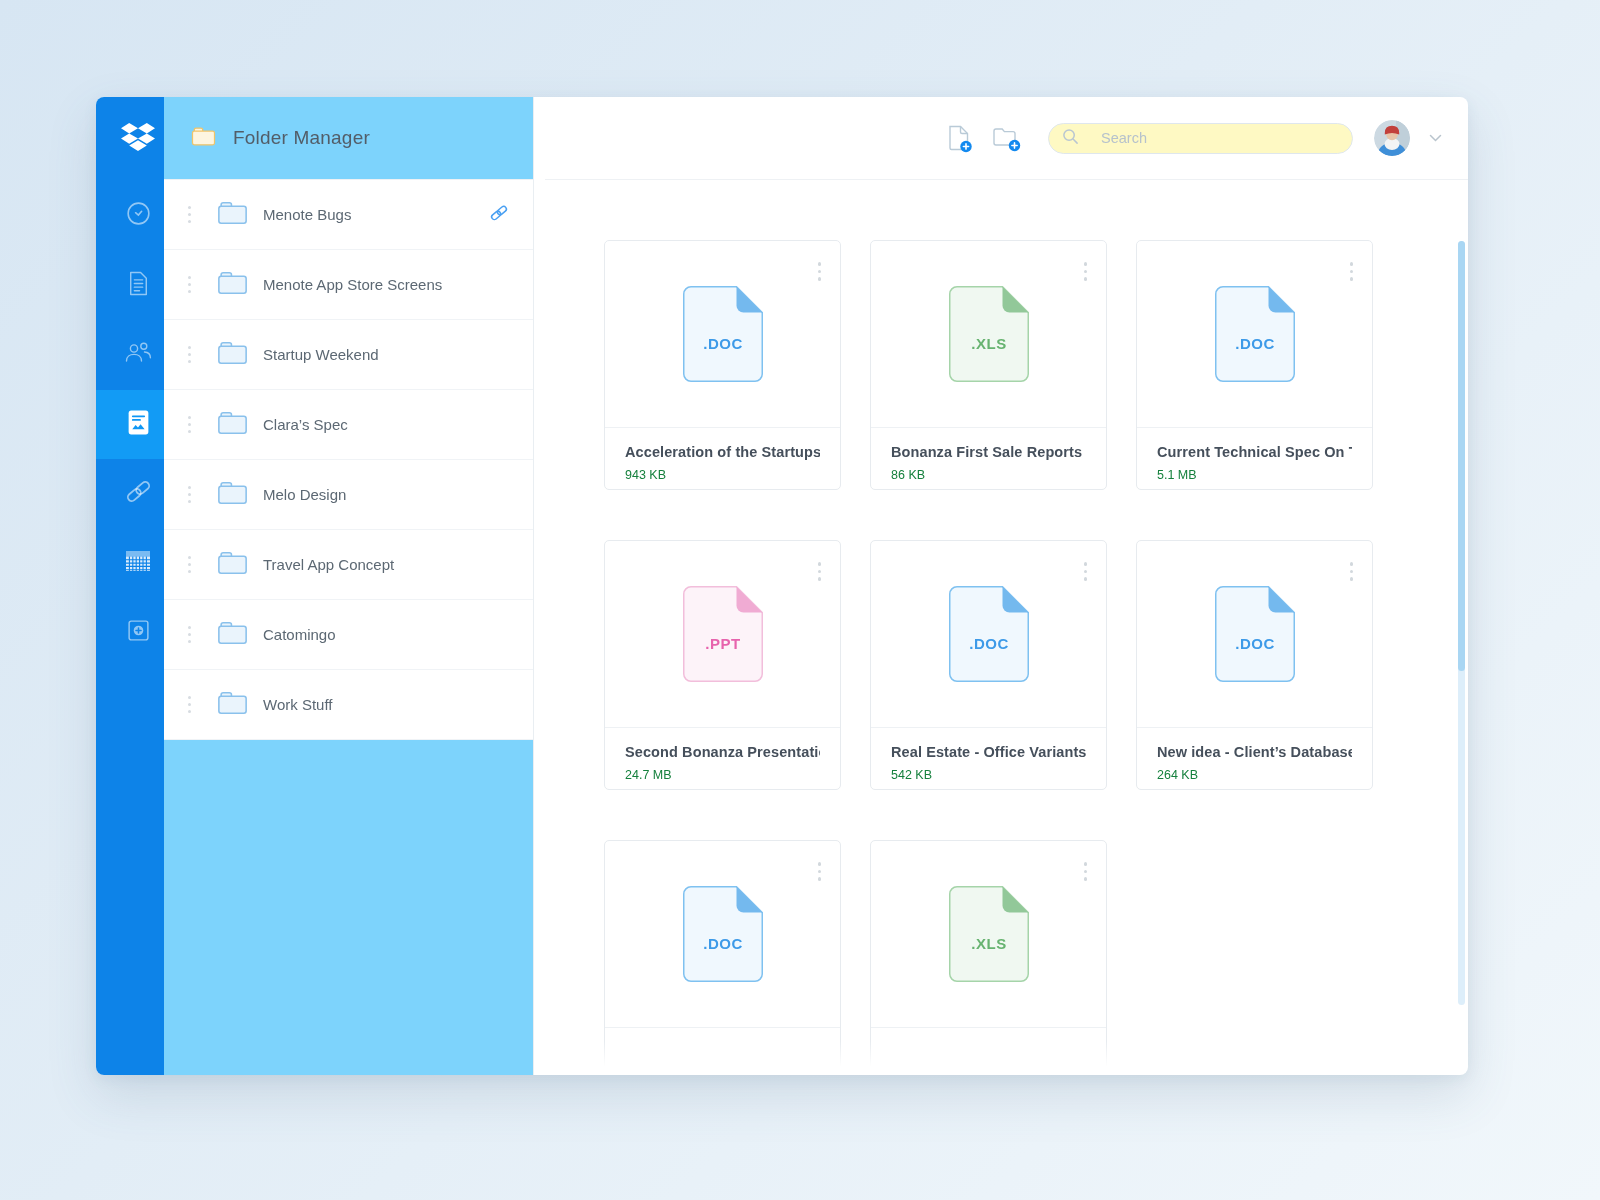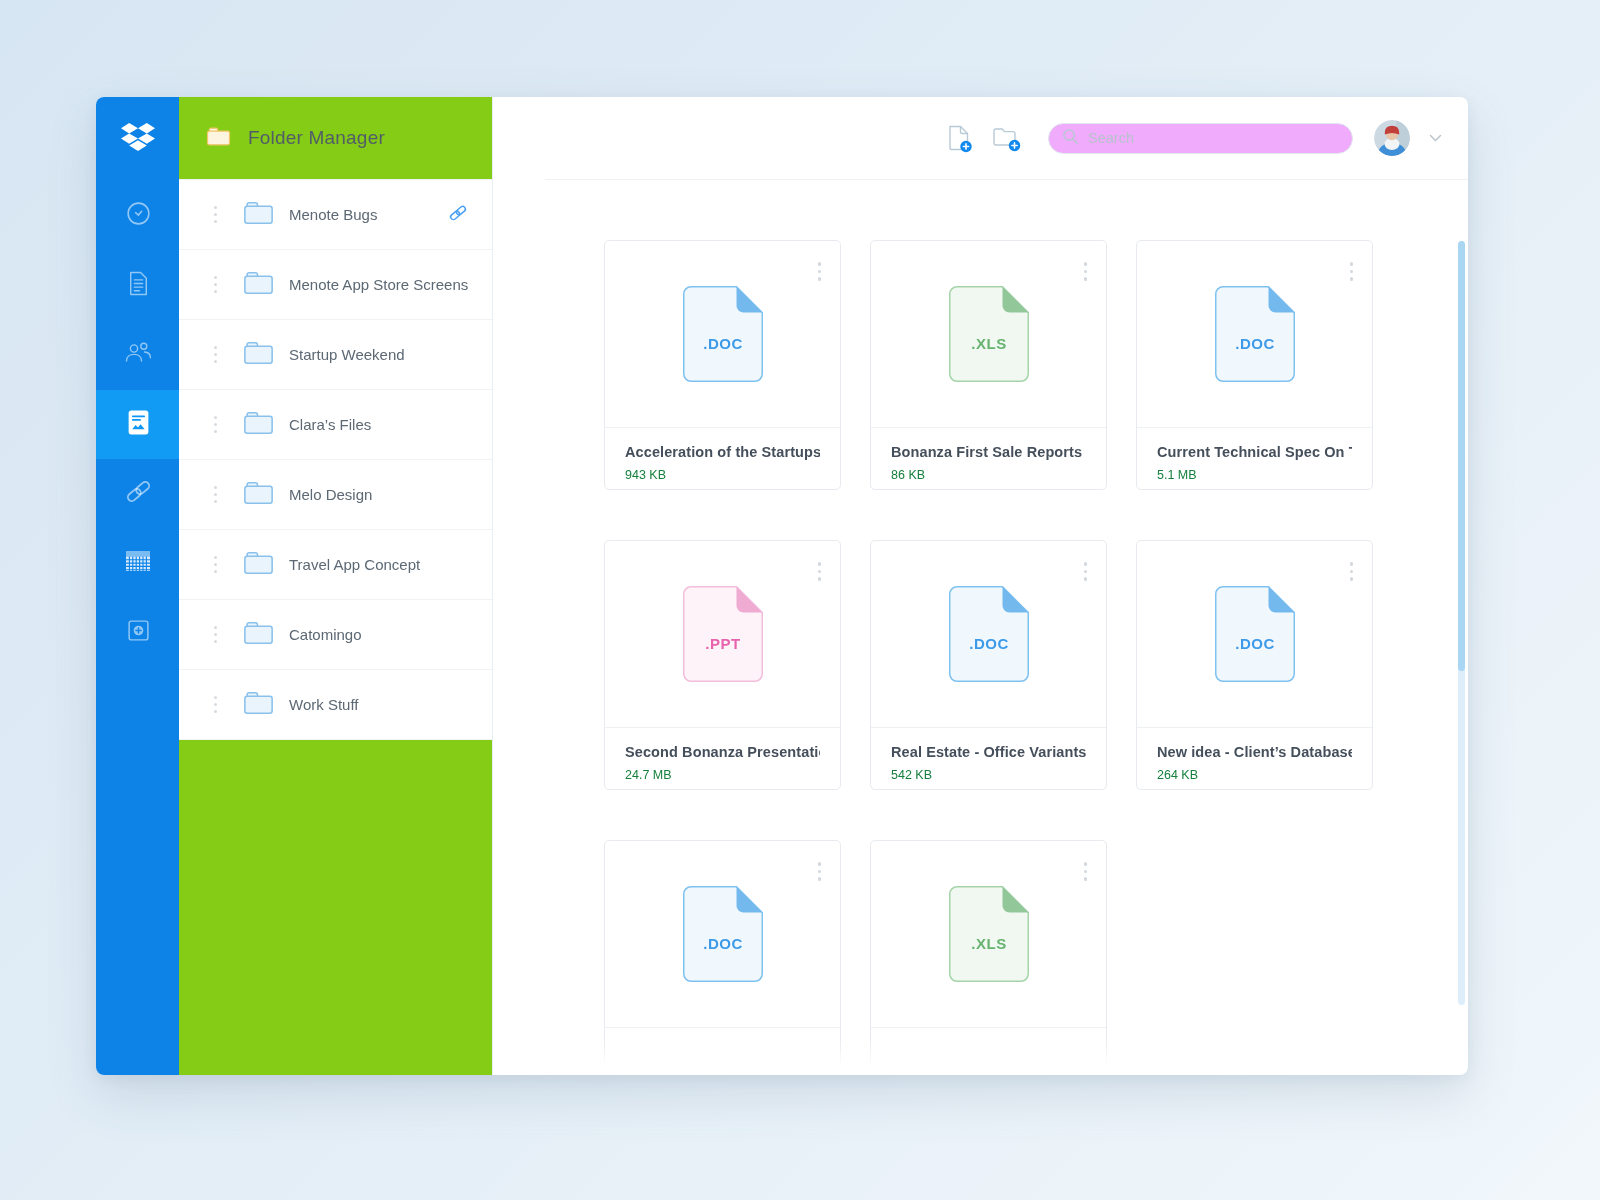--- a/index.html
+++ b/index.html
@@ -15,41 +15,41 @@
     box-shadow:0 20px 50px rgba(70,100,130,.16), 0 4px 14px rgba(70,100,130,.08);
   }
   
   .sidebar { position:absolute; left:0; top:0; bottom:0; width:84px; background:#0d83e8; }
   .logo-wrap { position:absolute; top:26px; left:0; width:84px; display:flex; justify-content:center; }
   .nav { position:absolute; top:84px; left:0; right:0; }
   .nav-item { height:69.5px; display:flex; align-items:center; justify-content:center;
     color:rgba(255,255,255,.55); cursor:pointer; }
   .nav-item.active { background:#129bf5; color:#fff; }
   
-  .folder-panel { position:absolute; left:83px; top:0; bottom:0; width:314px;
-    background:#84cc16; border-right:1px solid #e9eef2; }
+  .folder-panel { position:absolute; left:68px; top:0; bottom:0; width:370px;
+    background:#7dd3fc; border-right:1px solid #e9eef2; }
   .panel-header { height:83px; border-bottom:1px solid #eef1f4; display:flex;
     align-items:center; padding-left:27px; gap:17px; }
   .panel-title { font-size:19px; color:#525d68; letter-spacing:.2px; }
   .folder-row { position:relative; height:70px; border-bottom:1px solid #f0f3f6;
-    display:flex; align-items:center; padding-left:31px; cursor:pointer; background:#fff; }
+    display:flex; align-items:center; padding-left:20px; cursor:pointer; background:#fff; }
   .folder-row.selected { background:#f5fbff; }
   .drag-handle { display:flex; flex-direction:column; gap:4px; padding:6px 4px; cursor:grab; }
   .drag-handle i { width:3px; height:3px; border-radius:50%; background:#d7dce1; display:block; }
   .folder-row .folder-glyph { margin-left:22px; }
   .folder-label { margin-left:15px; font-size:15px; color:#5c6873; }
   .row-link { position:absolute; right:24px; top:50%; transform:translateY(-50%); color:#4aa0f2; }
   
   .main { position:absolute; left:449px; top:0; right:0; bottom:0; }
   .topbar { height:83px; border-bottom:1px solid #eef1f4; display:flex; align-items:center;
     justify-content:flex-end; padding-right:26px; gap:0; }
   .tb-icon { display:flex; align-items:center; justify-content:center; cursor:pointer; }
   .gap19 { width:19px; } .gap26 { width:26px; } .gap21 { width:21px; }
   .search-box { width:305px; height:31px; border:1px solid #dfe7ed; border-radius:16px;
-    display:flex; align-items:center; padding:0 13px; gap:9px; background:#f0abfc; }
+    display:flex; align-items:center; padding:0 13px; gap:22px; background:#fef9c3; }
   .search-box input { border:none; outline:none; flex:1; font-size:14.5px; color:#55606b;
     font-family:"Liberation Sans", sans-serif; background:transparent; }
   .search-box input::placeholder { color:#b6c2cc; }
   .avatar { width:36px; height:36px; border-radius:50%; overflow:hidden; cursor:pointer; flex:none; }
   .chevron { cursor:pointer; display:flex; }
   .content { position:absolute; top:83px; left:0; right:0; bottom:0; overflow:hidden; }
   .grid { position:absolute; top:60px; left:59px; width:772px; display:flex; flex-wrap:wrap;
     column-gap:29px; row-gap:50px; }
   .card { width:237px; height:250px; background:#fff; border:1px solid #e7ebef; border-radius:5px;
     position:relative; cursor:pointer; }
@@ -228,21 +228,21 @@
             <i></i>
             <i></i>
             <i></i>
           </span>
           <span class="folder-glyph">
             <svg width="31" height="26" viewBox="0 0 30 25">
               <rect x="4" y="2.5" width="10" height="7" rx="2" fill="#eaf4fc" stroke="#8ac1ec" stroke-width="1.5"></rect>
               <rect x="1.8" y="6" width="26.4" height="16.5" rx="2.2" fill="#eaf4fc" stroke="#8ac1ec" stroke-width="1.5"></rect>
             </svg>
           </span>
-          <span class="folder-label">Clara’s Files</span>
+          <span class="folder-label">Clara’s Spec</span>
 
         </div>
         <div class="folder-row">
           <span class="drag-handle">
             <i></i>
             <i></i>
             <i></i>
           </span>
           <span class="folder-glyph">
             <svg width="31" height="26" viewBox="0 0 30 25">

